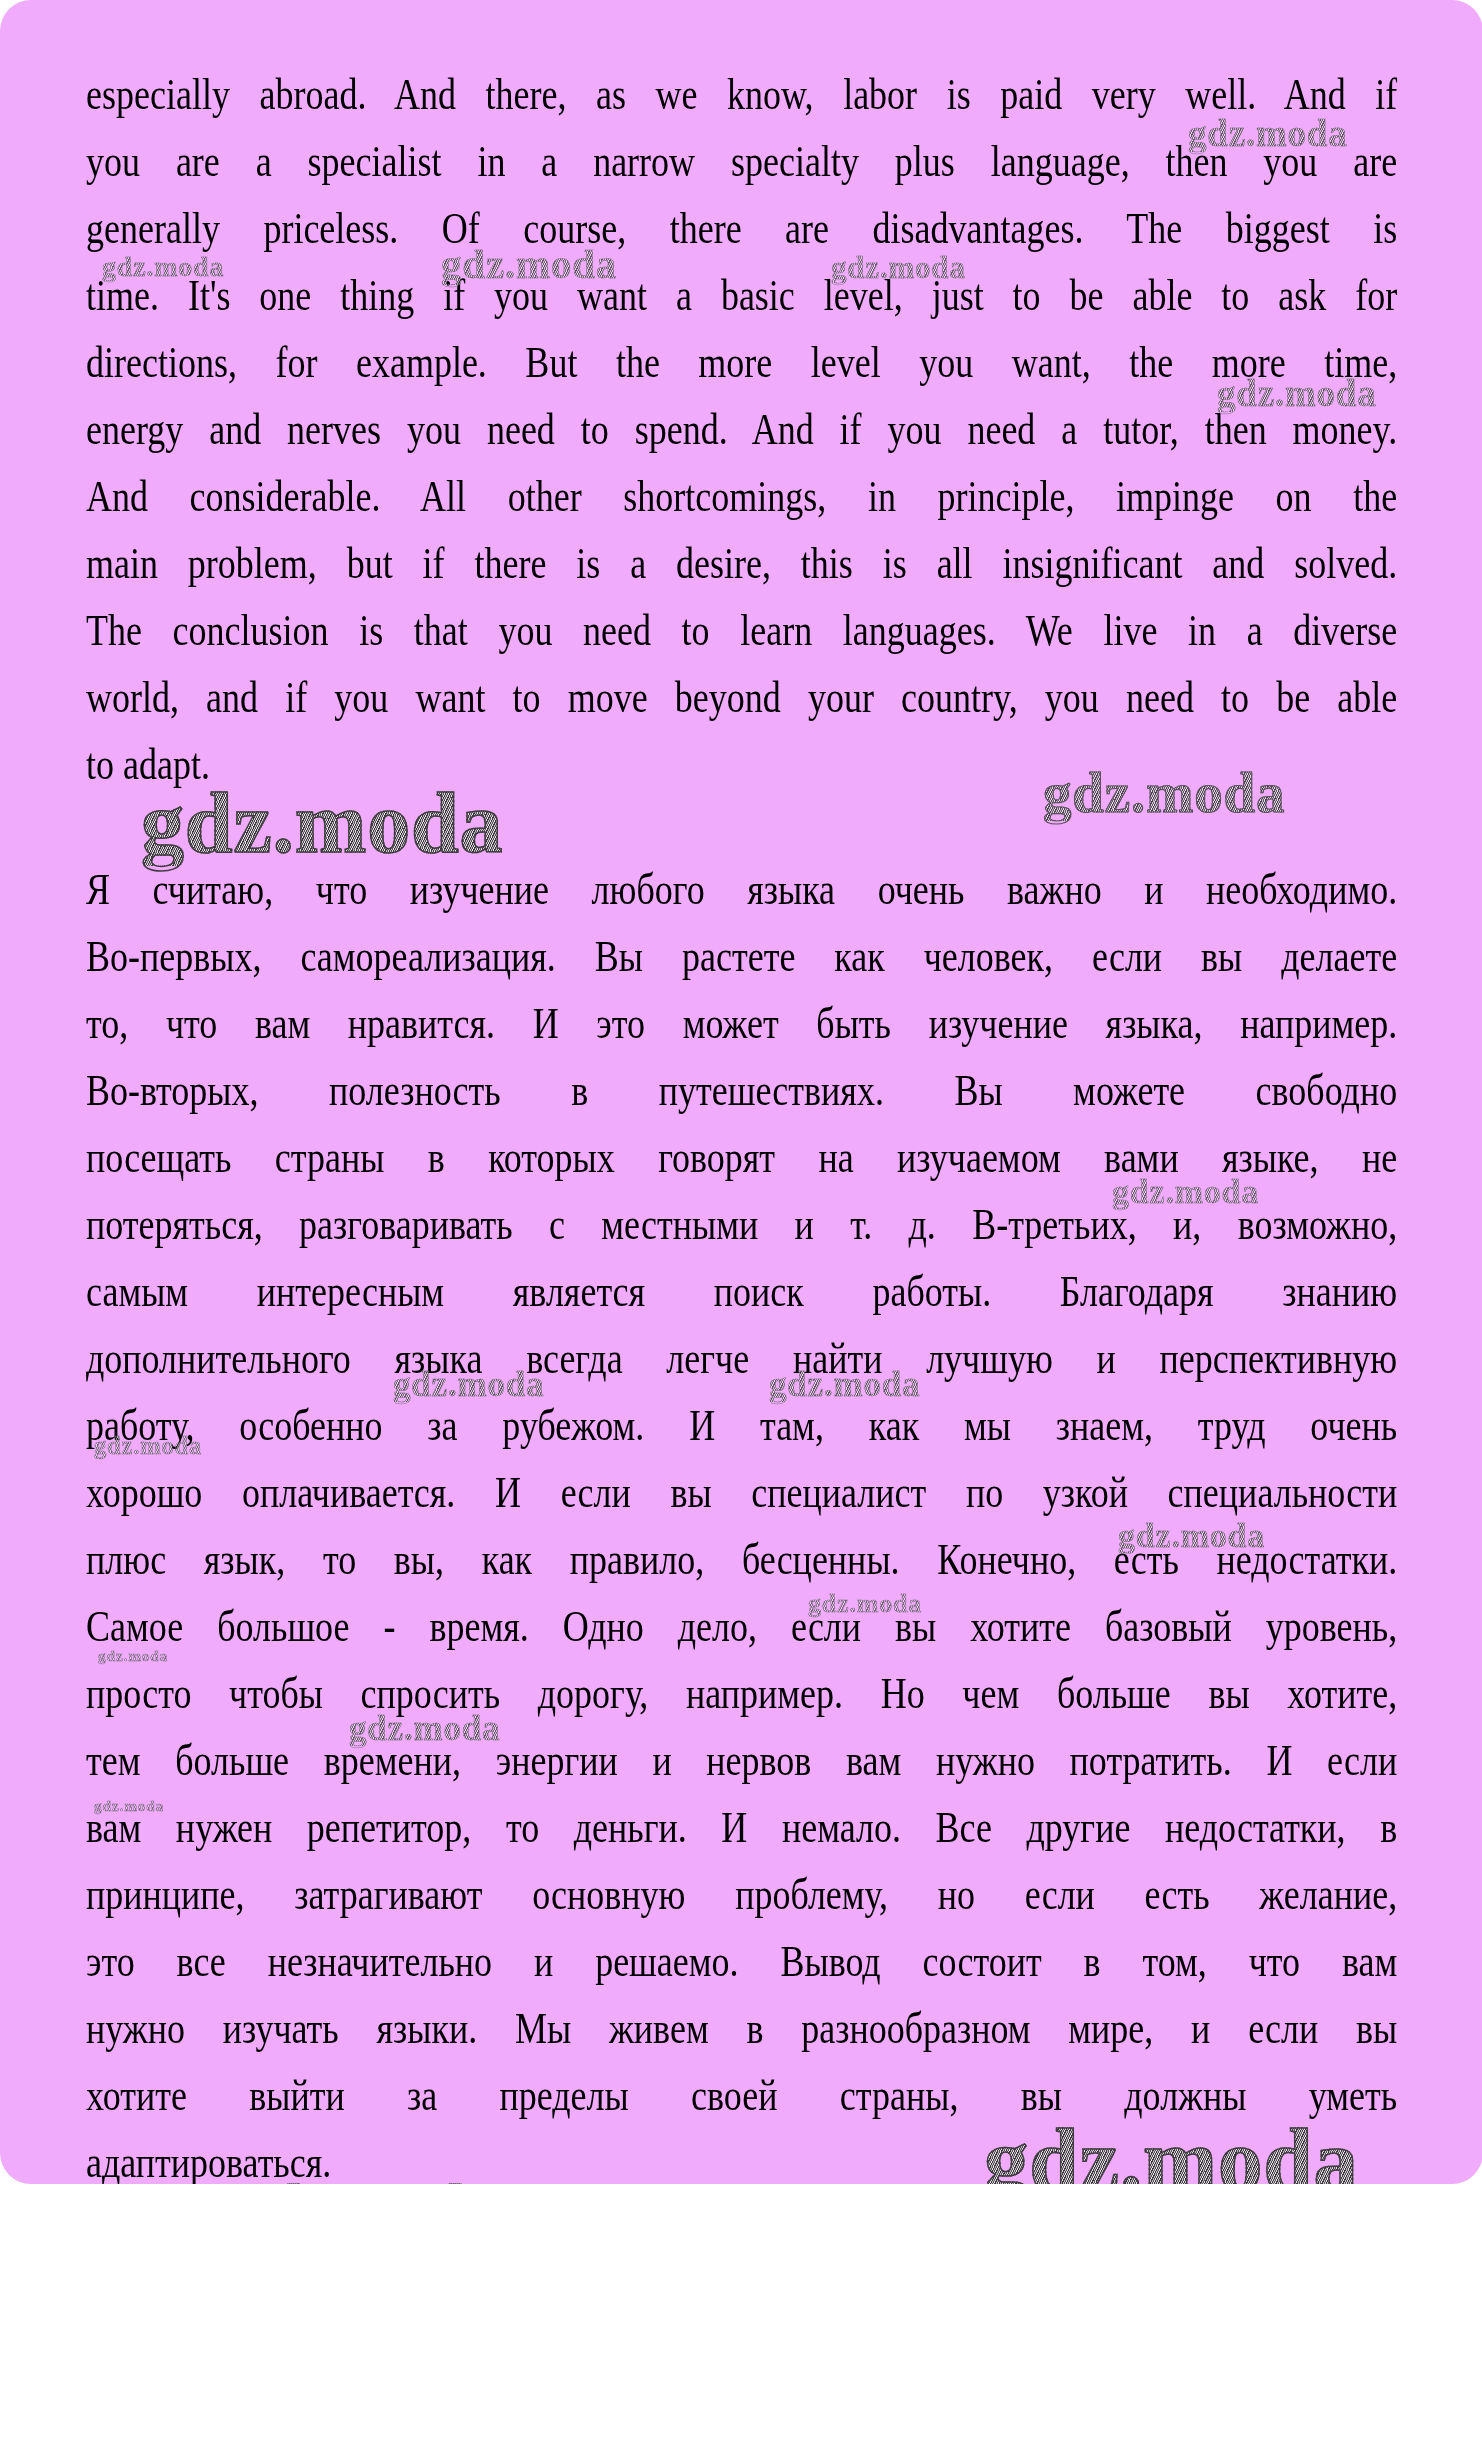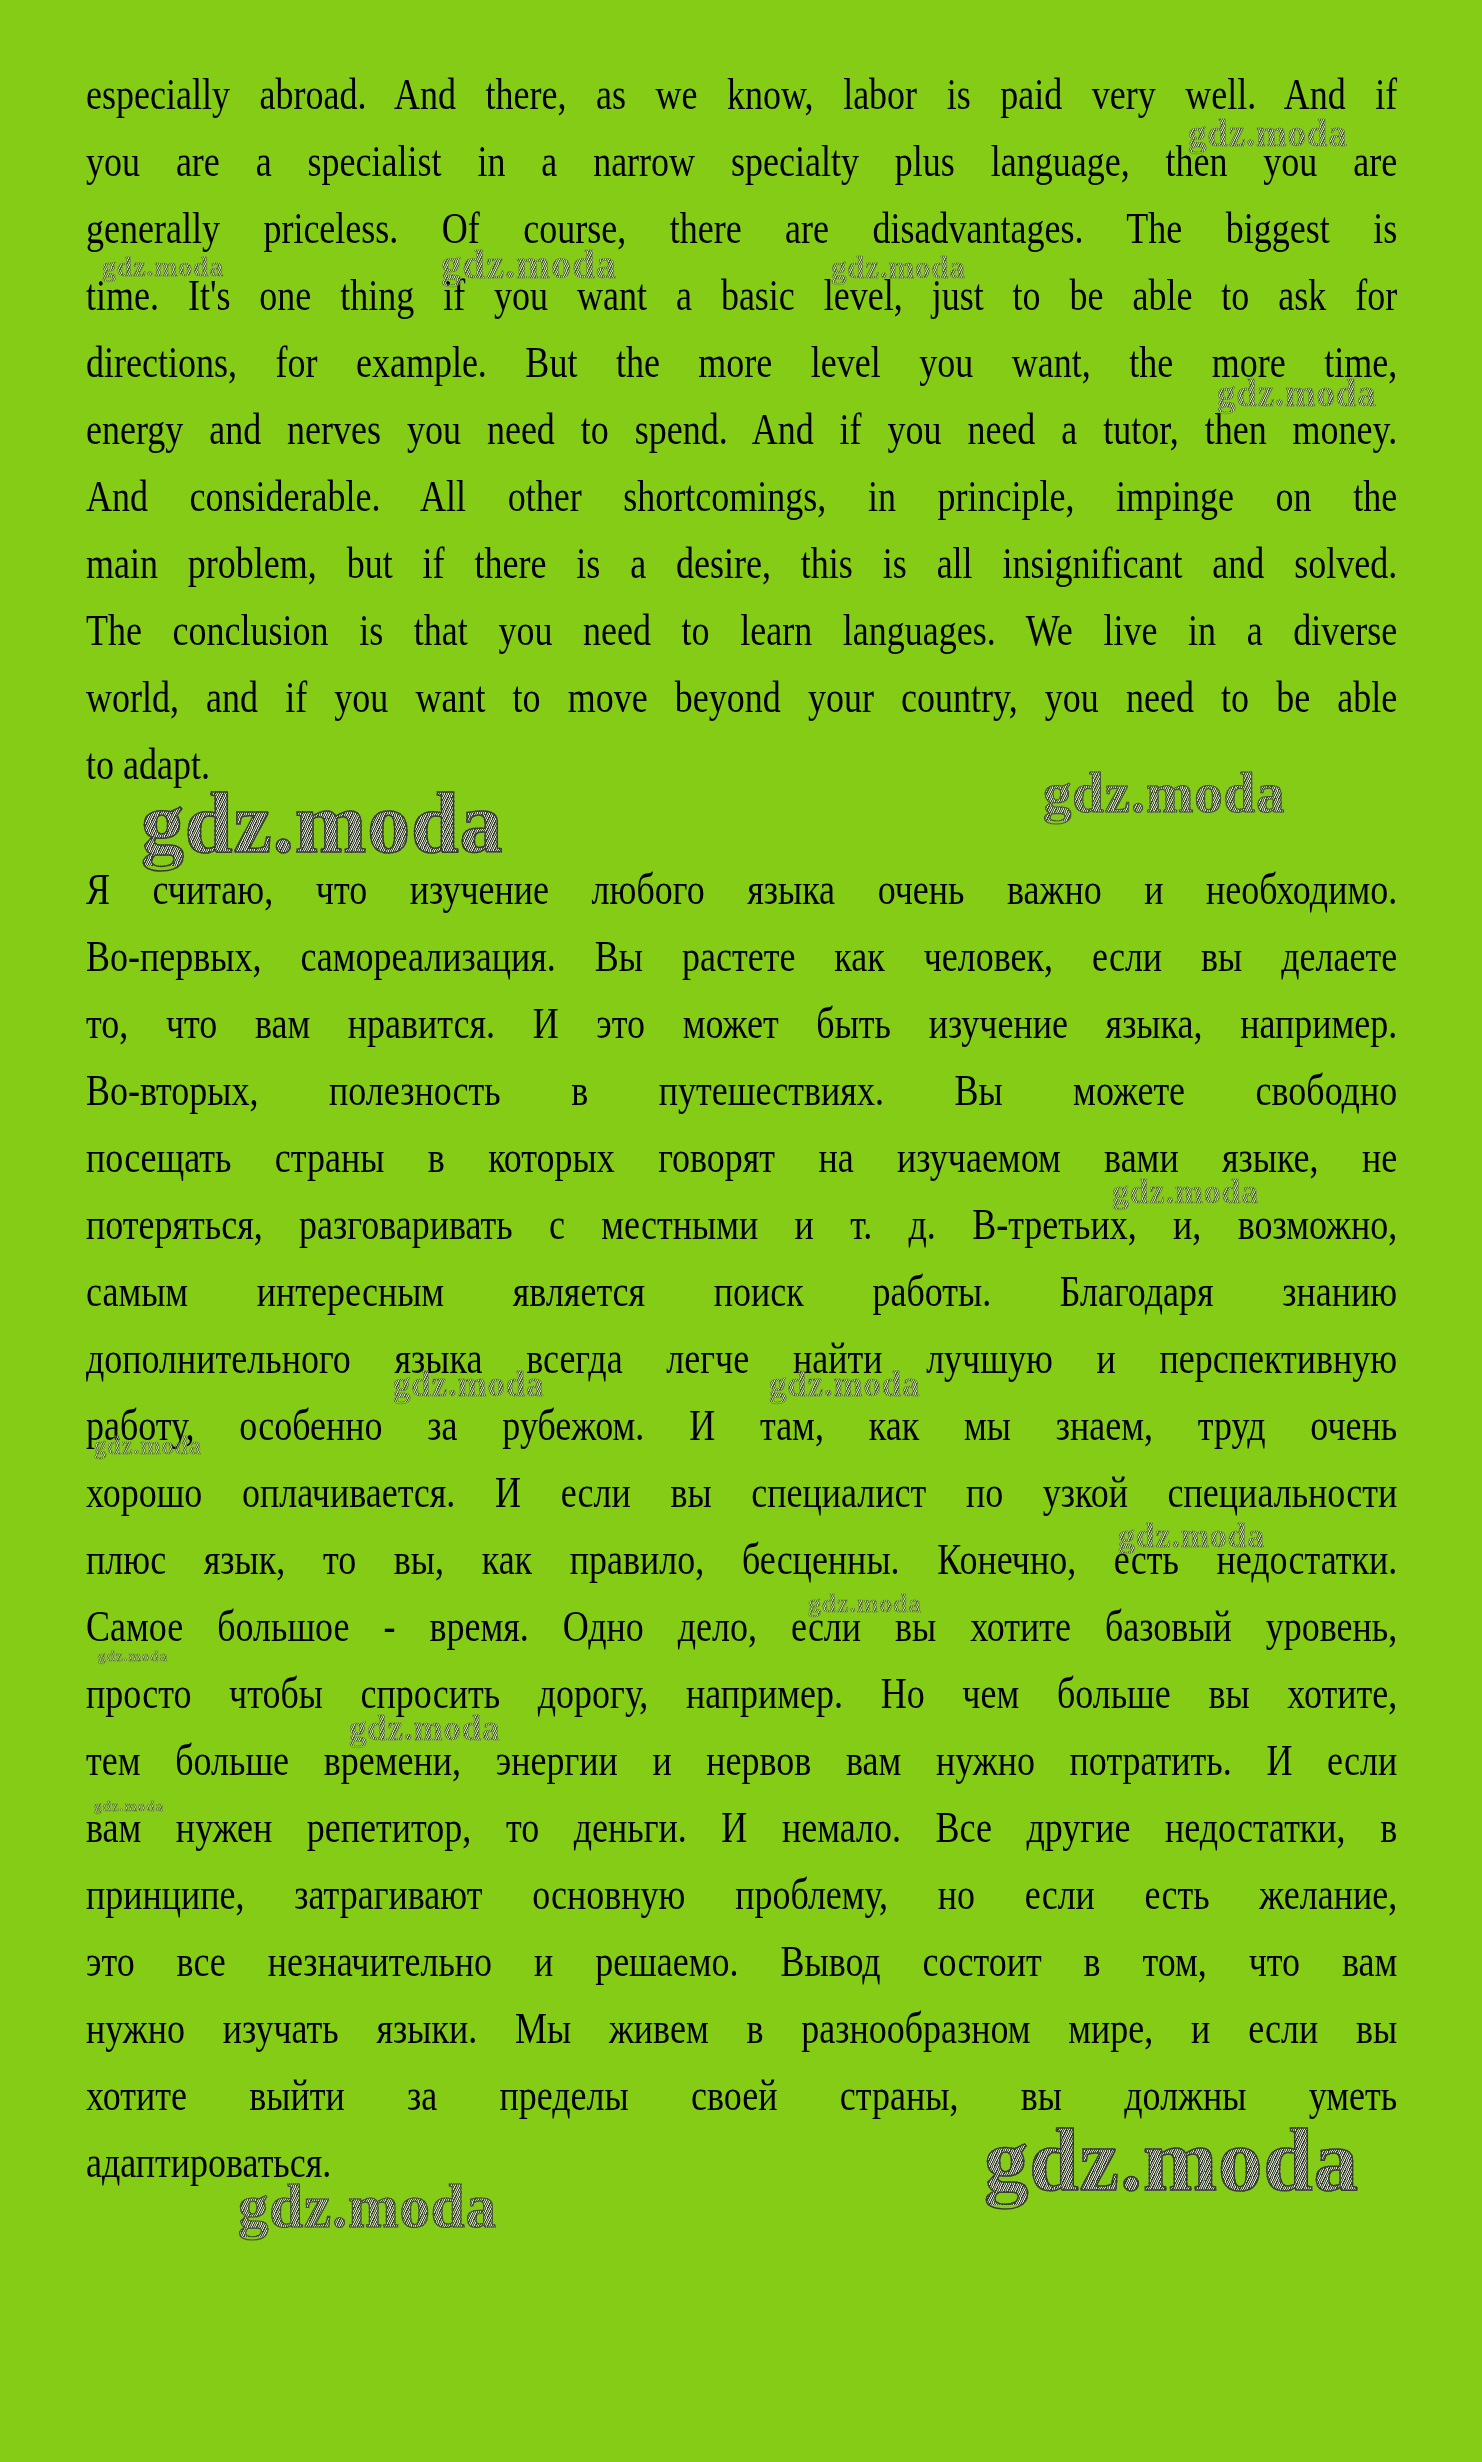--- a/index.html
+++ b/index.html
@@ -3,25 +3,26 @@
 <meta charset="utf-8">
 <style>
   html, body {
     margin: 0;
     padding: 0;
     background: #ffffff;
   }
   .page {
     position: relative;
     width: 1483px;
-    height: 2462px;
-    background: #84cc16;
+    height: 2184px;
+    background: #f0abfc;
     overflow: hidden;
     font-family: "Liberation Serif", "DejaVu Serif", serif;
     color: #000000;
+    border-radius: 31px;
   }
   .textcol {
     position: absolute;
     left: 86px;
     top: 61px;
     width: 1311px;
   }
   
   .ln {
     width: 1639px;               

